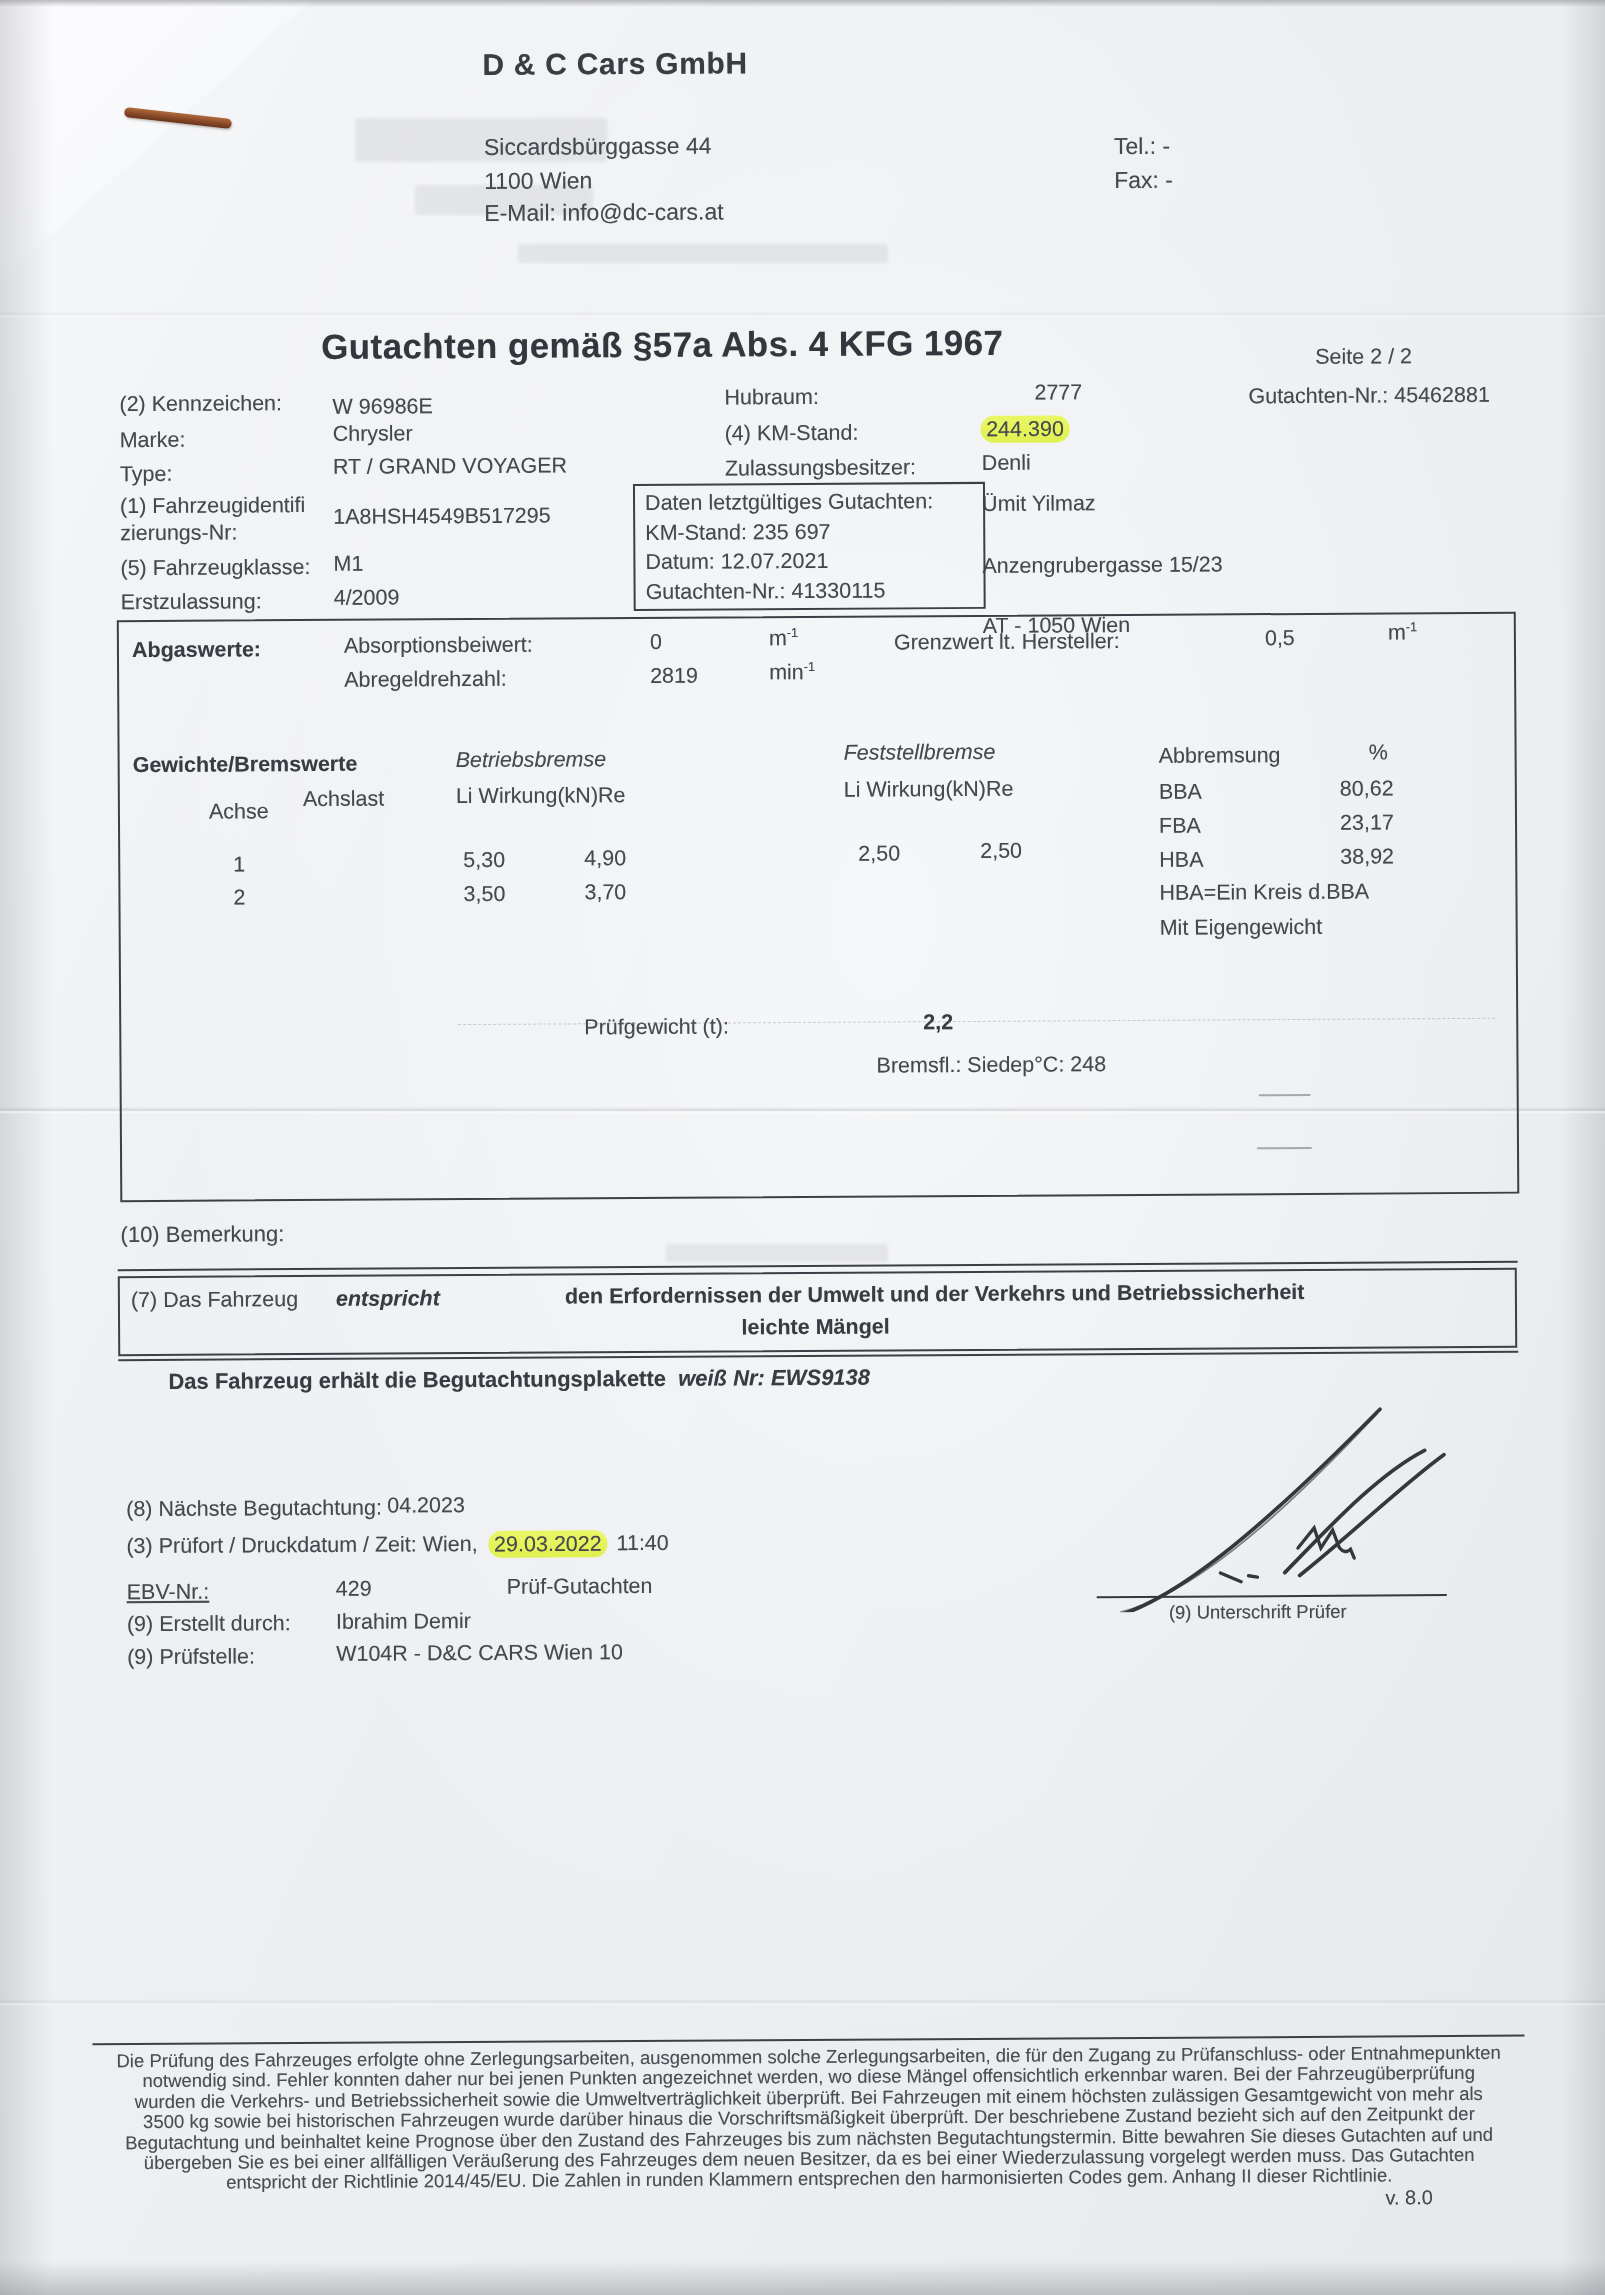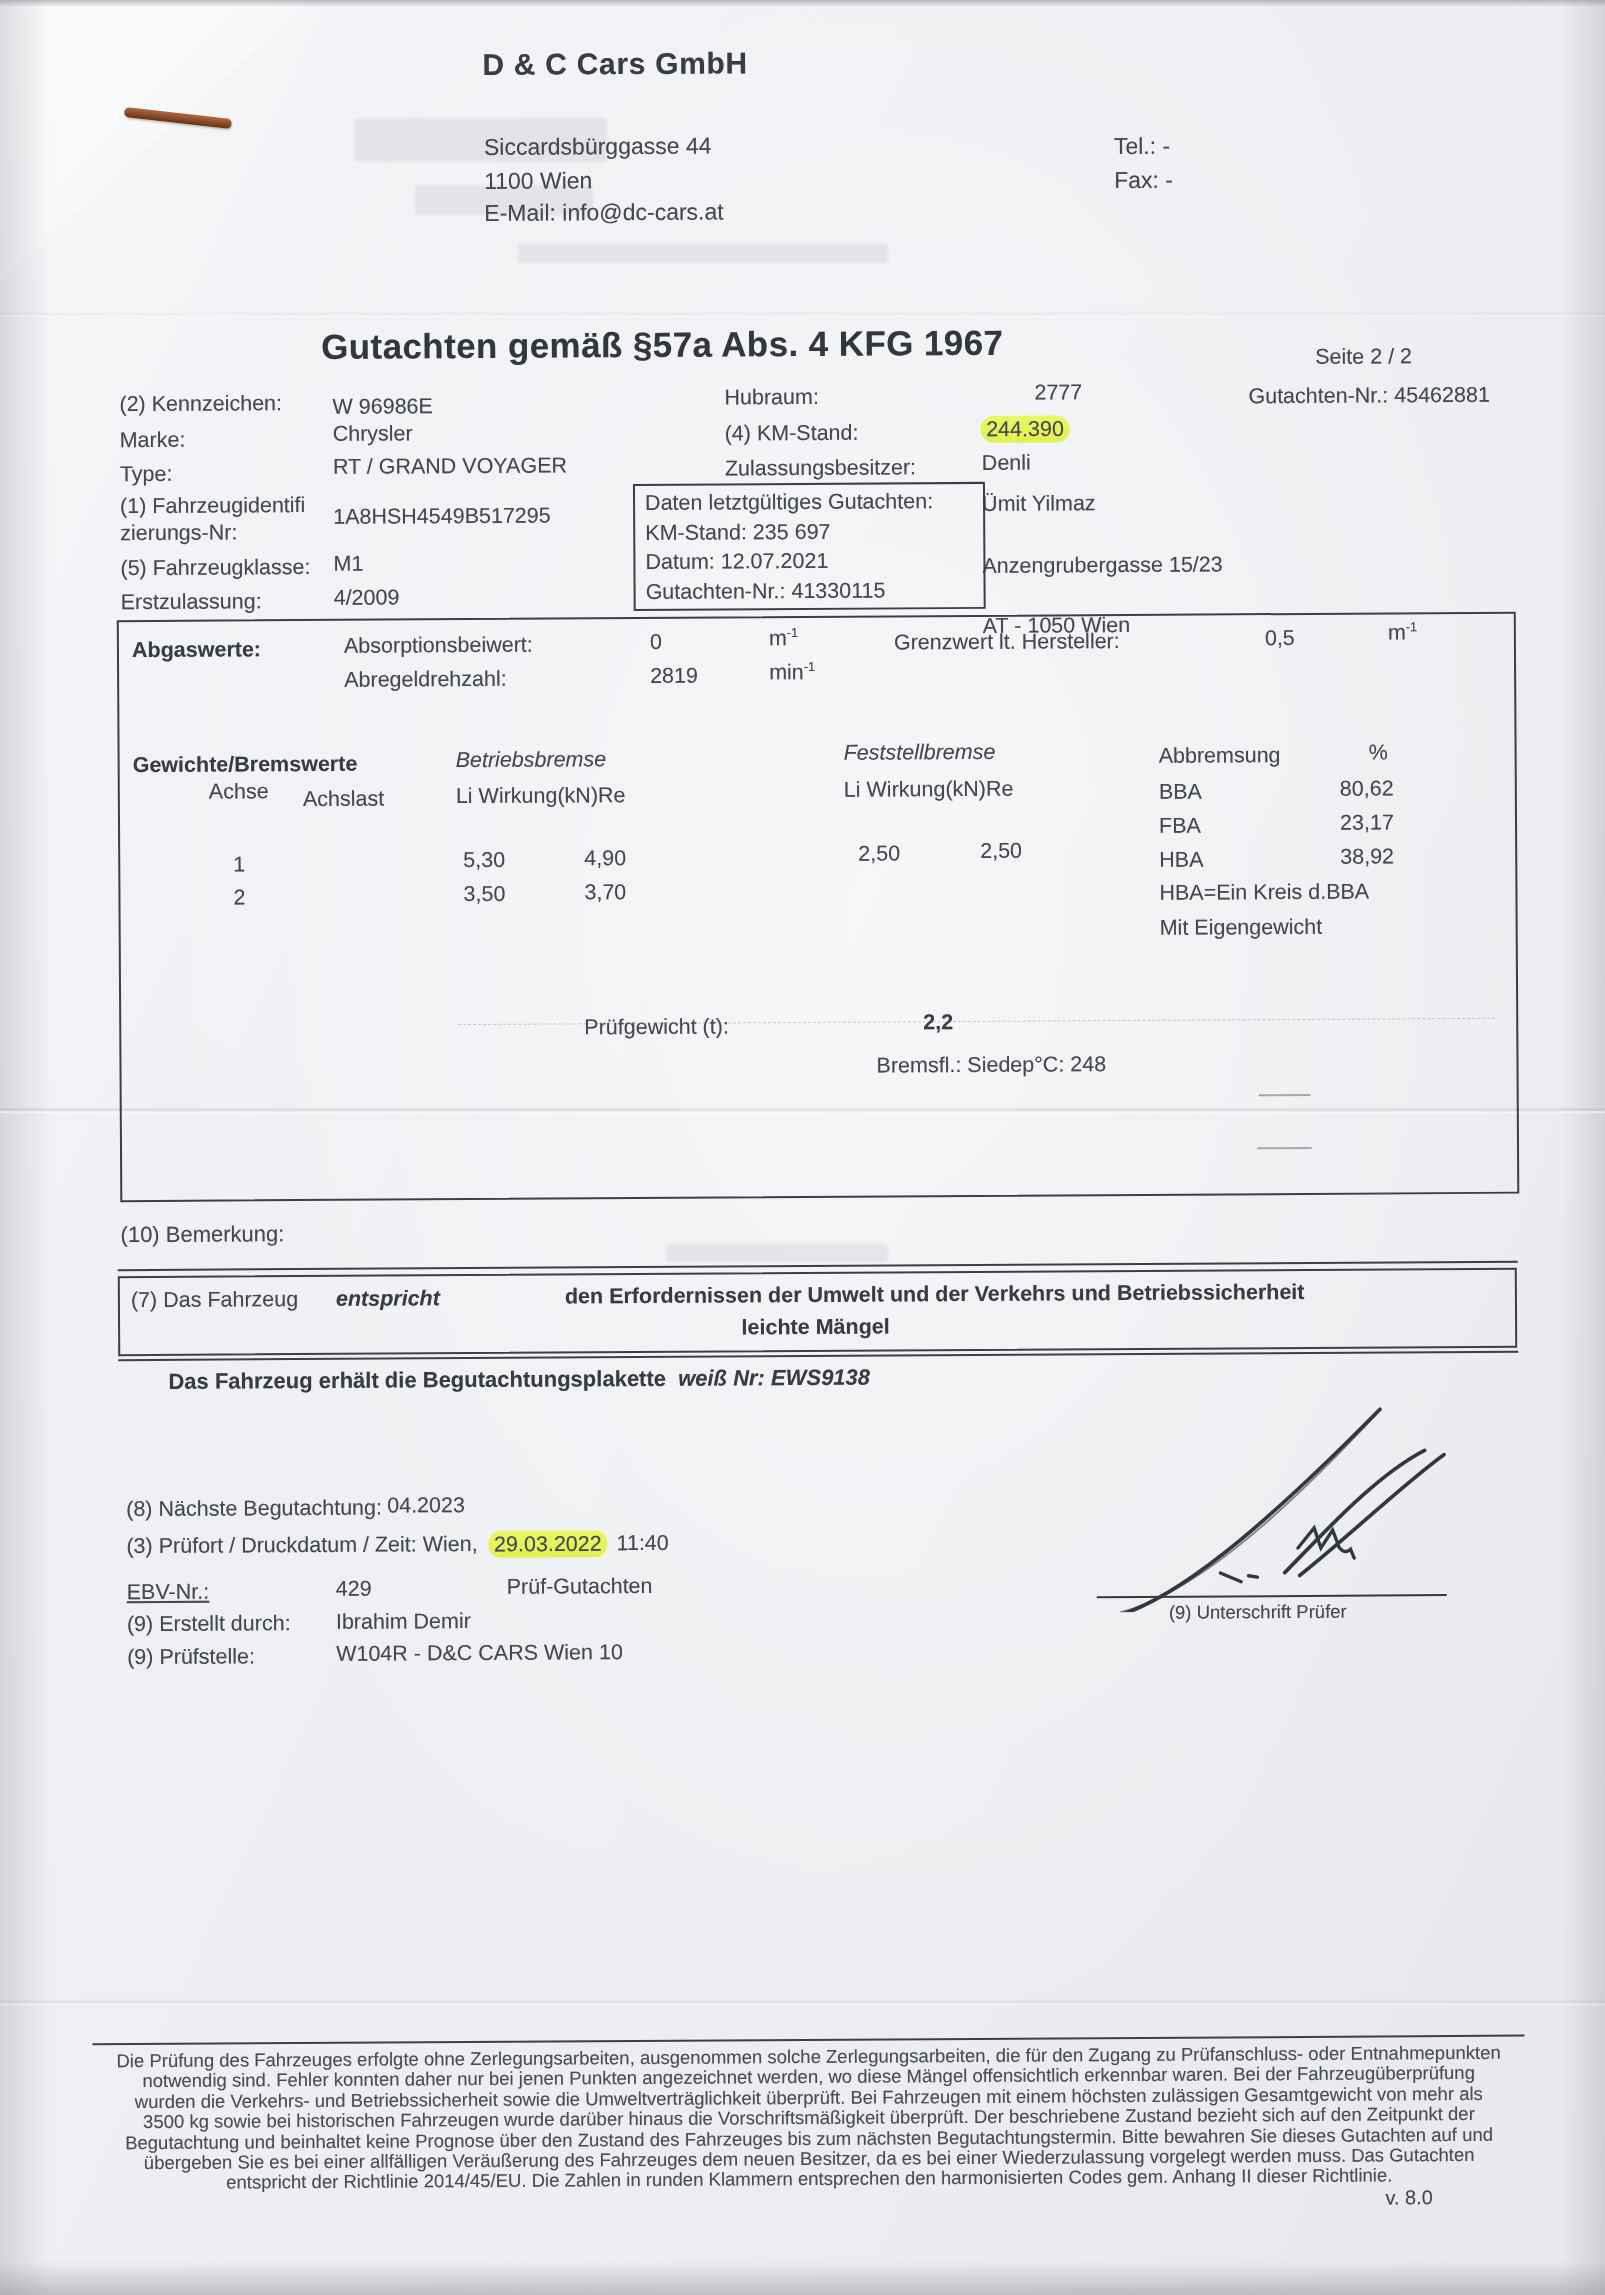--- a/index.html
+++ b/index.html
@@ -134,21 +134,21 @@
   <div class="t" style="left:347px;top:665px;">Abregeldrehzahl:</div>
   <div class="t" style="left:653px;top:663px;">2819</div>
   <div class="t" style="left:772px;top:660px;"><span>min</span><sup>-1</sup></div>
   <div class="t" style="left:897px;top:631px;">Grenzwert lt. Hersteller:</div>
   <div class="t" style="left:1268px;top:629px;">0,5</div>
   <div class="t" style="left:1391px;top:624px;"><span>m</span><sup>-1</sup></div>
 
   <div class="t bold" style="left:135px;top:749px;">Gewichte/Bremswerte</div>
   <div class="t ital" style="left:458px;top:746px;">Betriebsbremse</div>
   <div class="t ital" style="left:846px;top:741px;">Feststellbremse</div>
-  <div class="t" style="left:211px;top:776px;">Achse</div>
+  <div class="t" style="left:211px;top:796px;">Achse</div>
   <div class="t" style="left:305px;top:784px;">Achslast</div>
   <div class="t" style="left:458px;top:782px;">Li Wirkung(kN)Re</div>
   <div class="t" style="left:846px;top:778px;">Li Wirkung(kN)Re</div>
 
   <div class="t" style="left:1161px;top:746px;">Abbremsung</div>
   <div class="t" style="left:1371px;top:744px;">%</div>
   <div class="t" style="left:1161px;top:782px;">BBA</div>
   <div class="t" style="left:1342px;top:780px;">80,62</div>
   <div class="t" style="left:1161px;top:816px;">FBA</div>
   <div class="t" style="left:1342px;top:814px;">23,17</div>

